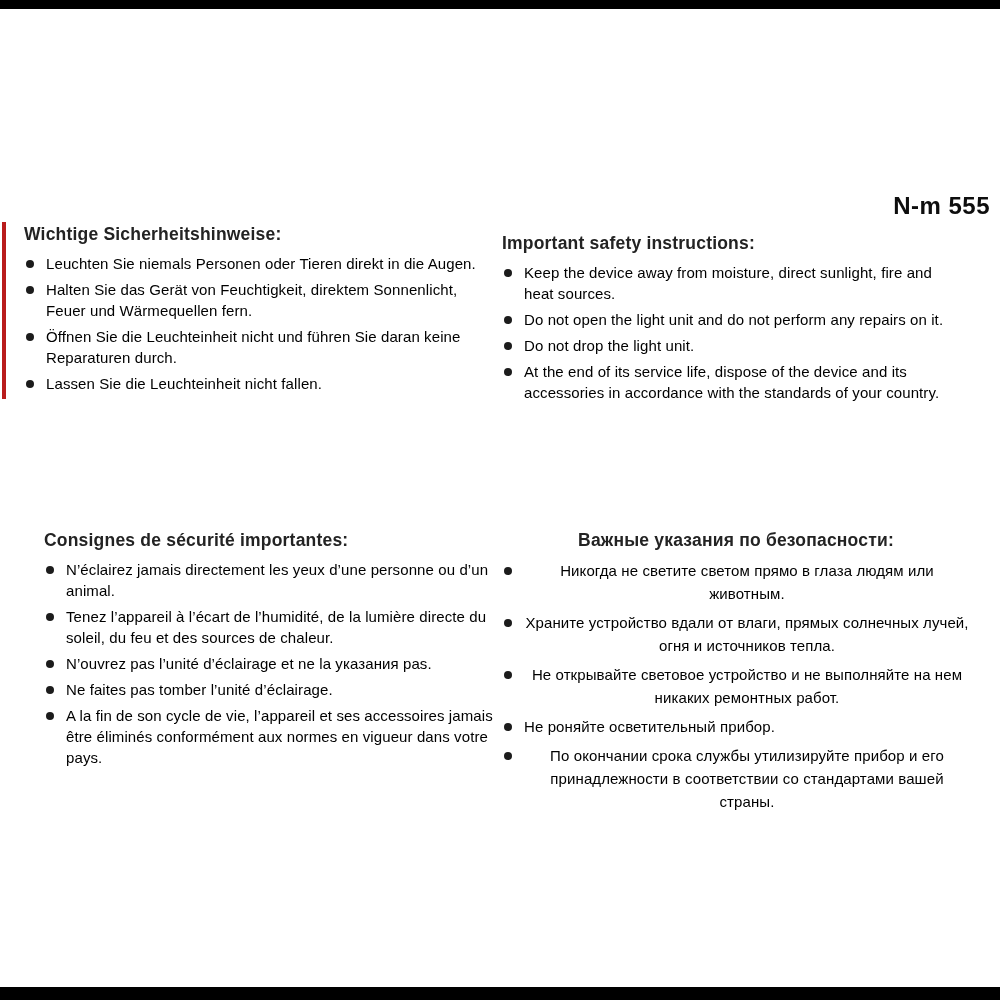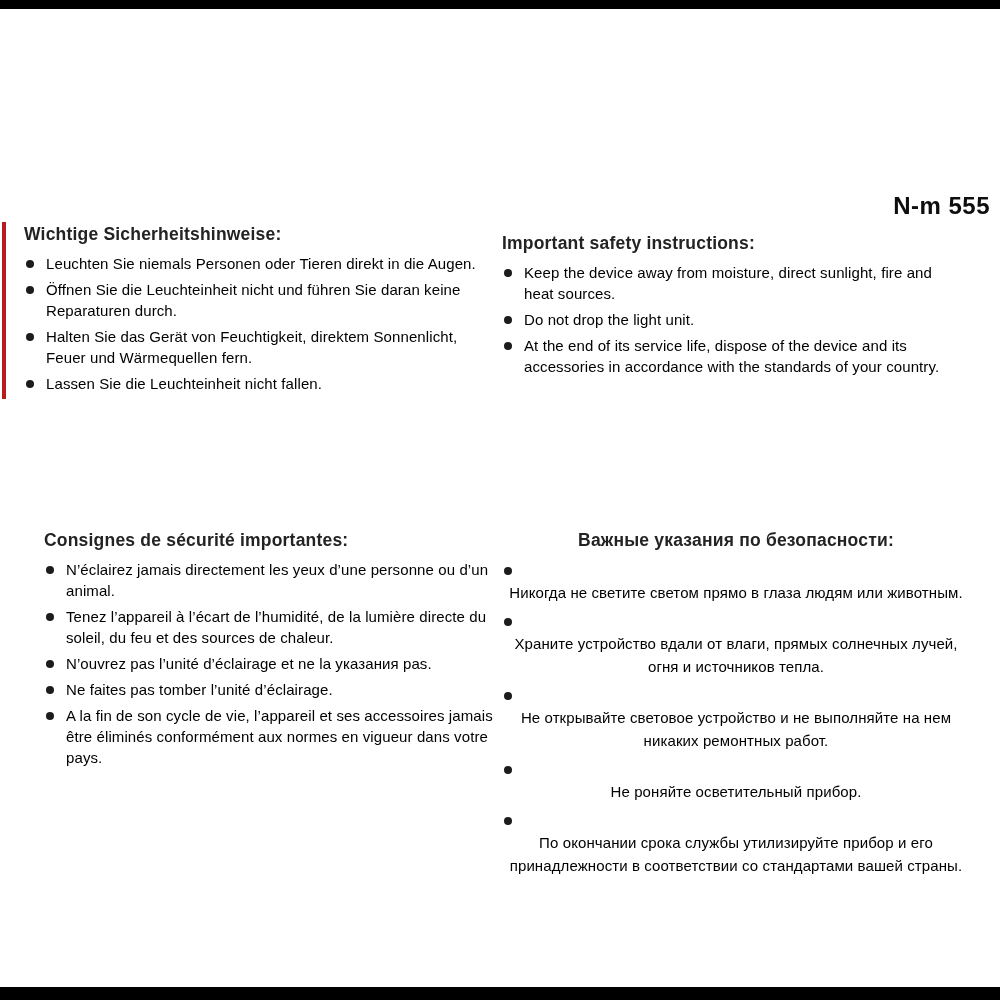--- a/index.html
+++ b/index.html
@@ -35,56 +35,60 @@
   .item { display: flex; margin-bottom: 5px; }
   .dot  { flex: 0 0 22px; position: relative; }
   .dot::after {
     content: ""; position: absolute; left: 2px; top: 7px;
     width: 8px; height: 8px; border-radius: 50%;
     background: #1c1c1c;
   }
   .txt { font-size: 15px; line-height: 21px; color: #000000; letter-spacing: 0.1px; }
 
   .sec-ru .txt { line-height: 23px; }
-  .sec-ru .item { margin-bottom: 6px; flex-direction: column; }
+  .sec-ru .item { margin-bottom: 6px; }
   .sec-ru .dot::after { top: 8px; }
 </style>
 </head>
 <body>
 
 <div class="edge-bar top"></div>
 <div class="edge-bar bottom"></div>
 
 <div class="model-label">N-m 555</div>
 
 <section class="sec sec-de">
   <h2 class="sec-title">Wichtige Sicherheitshinweise:</h2>
   <div class="item">
     <span class="dot"></span>
     <span class="txt">Leuchten Sie niemals Personen oder Tieren direkt in die Augen.</span>
   </div>
   <div class="item">
     <span class="dot"></span>
-    <span class="txt">Öffnen Sie die Leuchteinheit nicht und führen Sie daran keine Reparaturen durch.</span>
+    <span class="txt">Halten Sie das Gerät von Feuchtigkeit, direktem Sonnenlicht, Feuer und Wärmequellen fern.</span>
   </div>
   <div class="item">
     <span class="dot"></span>
-    <span class="txt">Halten Sie das Gerät von Feuchtigkeit, direktem Sonnenlicht, Feuer und Wärmequellen fern.</span>
+    <span class="txt">Öffnen Sie die Leuchteinheit nicht und führen Sie daran keine Reparaturen durch.</span>
   </div>
   <div class="item">
     <span class="dot"></span>
     <span class="txt">Lassen Sie die Leuchteinheit nicht fallen.</span>
   </div>
 </section>
 
 <section class="sec sec-en">
   <h2 class="sec-title">Important safety instructions:</h2>
   <div class="item">
     <span class="dot"></span>
     <span class="txt">Keep the device away from moisture, direct sunlight, fire and heat sources.</span>
+  </div>
+  <div class="item">
+    <span class="dot"></span>
+    <span class="txt">Do not open the light unit and do not perform any repairs on it.</span>
   </div>
   <div class="item">
     <span class="dot"></span>
     <span class="txt">Do not drop the light unit.</span>
   </div>
   <div class="item">
     <span class="dot"></span>
     <span class="txt">At the end of its service life, dispose of the device and its accessories in accordance with the standards of your country.</span>
   </div>
 </section>

